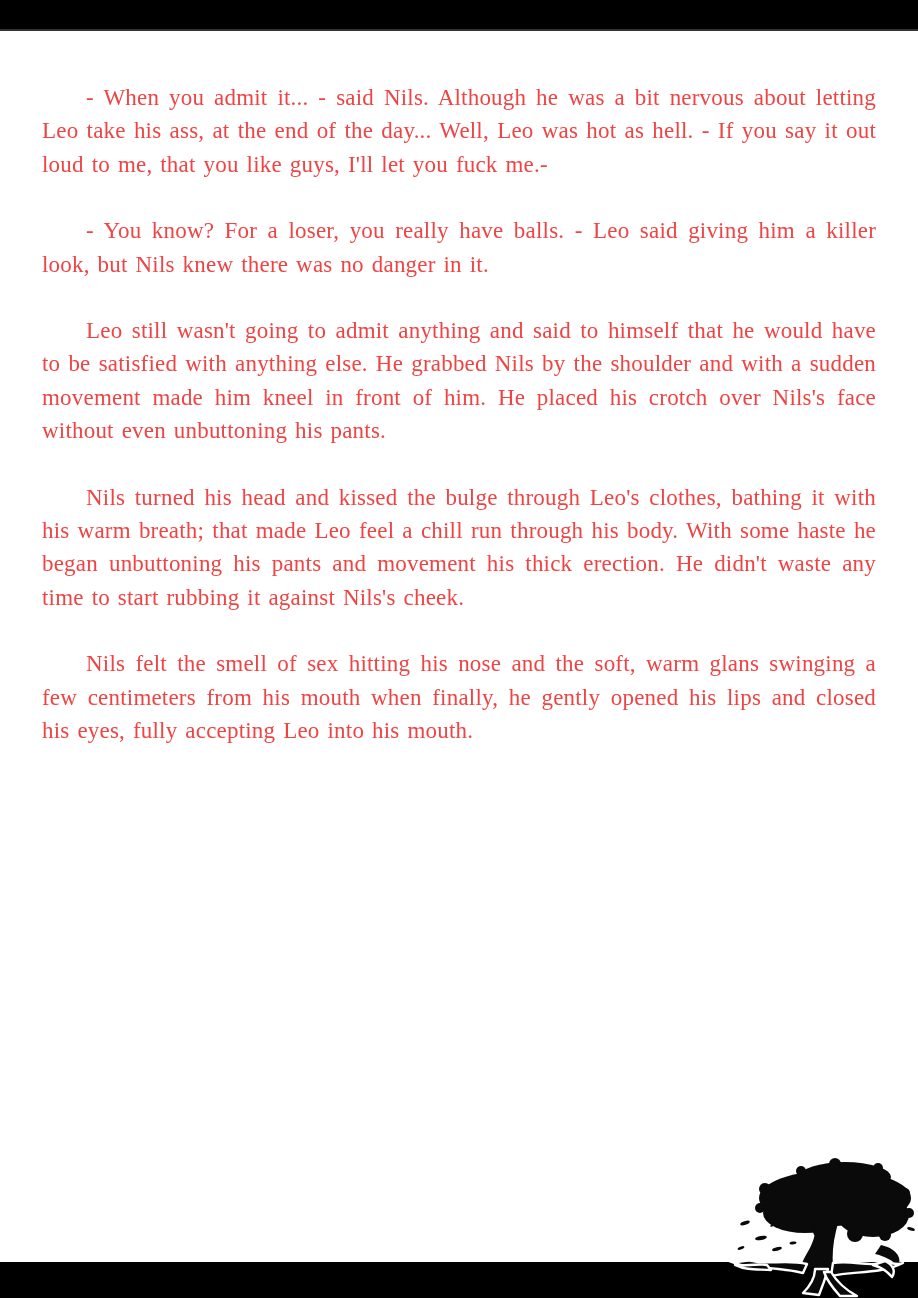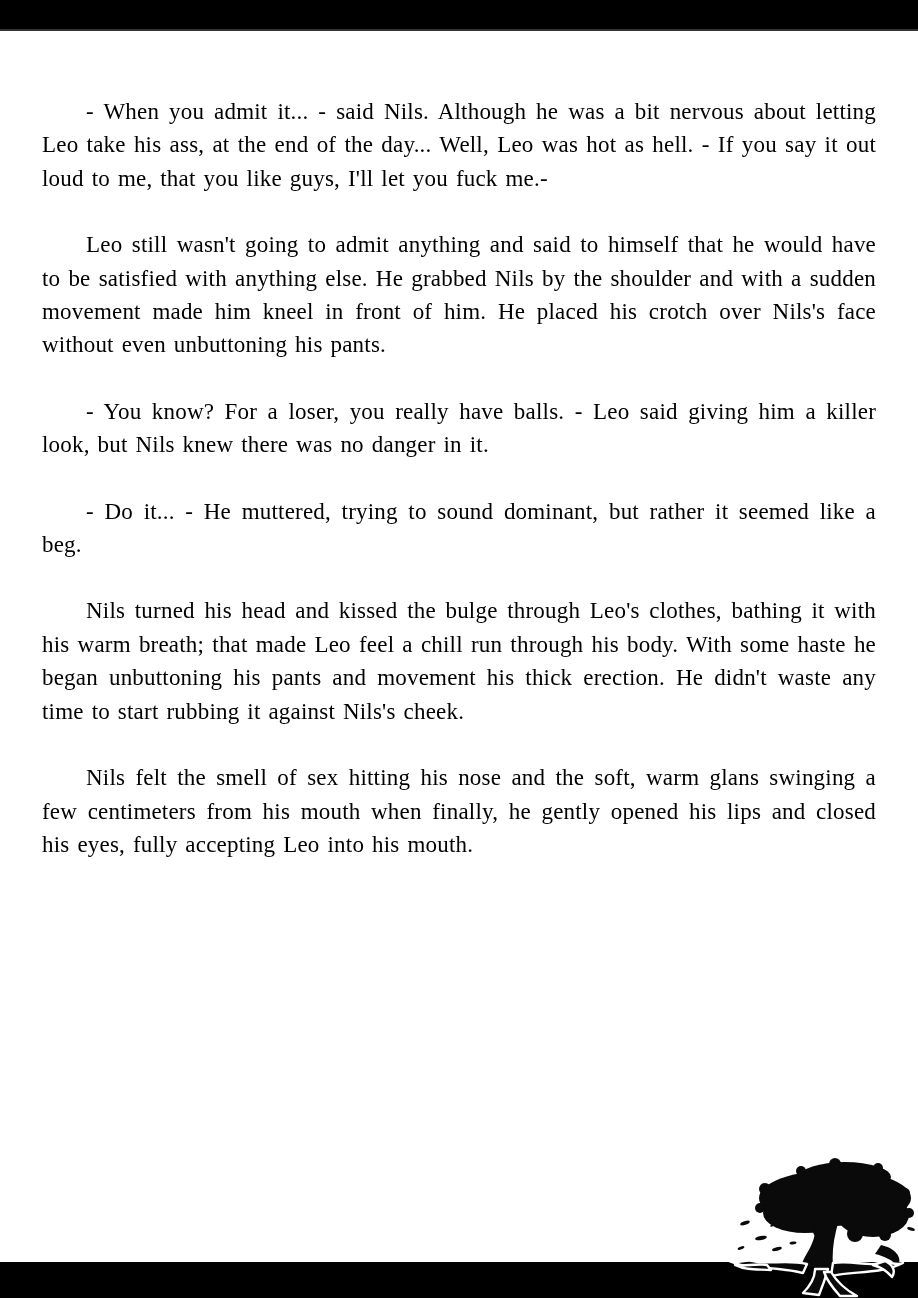--- a/index.html
+++ b/index.html
@@ -28,22 +28,22 @@
   }
   .bar.bottom {
     top: 1262px;
     height: 36px;
   }
   .content {
     position: absolute;
     top: 29px;
     left: 42px;
     width: 834px;
-    padding-top: 66px;
-    color: #000000;
+    padding-top: 52px;
+    color: #ef4444;
   }
   .content p {
     margin: 0 0 33px 0;
     font-size: 23px;
     line-height: 33.4px;
     text-align: justify;
     text-indent: 44px;
     letter-spacing: 0.2px;
     word-spacing: 2px;
     font-weight: 400;
@@ -58,23 +58,22 @@
 </style>
 </head>
 <body>
 
 <div class="page">
 
   <div class="bar top"></div>
 
   <main class="content">
     <p>- When you admit it... - said Nils. Although he was a bit nervous about letting Leo take his ass, at the end of the day... Well, Leo was hot as hell. - If you say it out loud to me, that you like guys, I'll let you fuck me.-</p>
+    <p>- You know? For a loser, you really have balls. - Leo said giving him a killer look, but Nils knew there was no danger in it.</p>
     <p>Leo still wasn't going to admit anything and said to himself that he would have to be satisfied with anything else. He grabbed Nils by the shoulder and with a sudden movement made him kneel in front of him. He placed his crotch over Nils's face without even unbuttoning his pants.</p>
-    <p>- You know? For a loser, you really have balls. - Leo said giving him a killer look, but Nils knew there was no danger in it.</p>
-    <p>- Do it... - He muttered, trying to sound dominant, but rather it seemed like a beg.</p>
     <p>Nils turned his head and kissed the bulge through Leo's clothes, bathing it with his warm breath; that made Leo feel a chill run through his body. With some haste he began unbuttoning his pants and movement his thick erection. He didn't waste any time to start rubbing it against Nils's cheek.</p>
     <p>Nils felt the smell of sex hitting his nose and the soft, warm glans swinging a few centimeters from his mouth when finally, he gently opened his lips and closed his eyes, fully accepting Leo into his mouth.</p>
   </main>
 
   <div class="bar bottom"></div>
 
   <svg class="logo" viewBox="0 0 200 145" xmlns="http://www.w3.org/2000/svg" aria-hidden="true">
 
     <g fill="#0a0a0a">
       <ellipse cx="120" cy="45" rx="76" ry="28"></ellipse>

